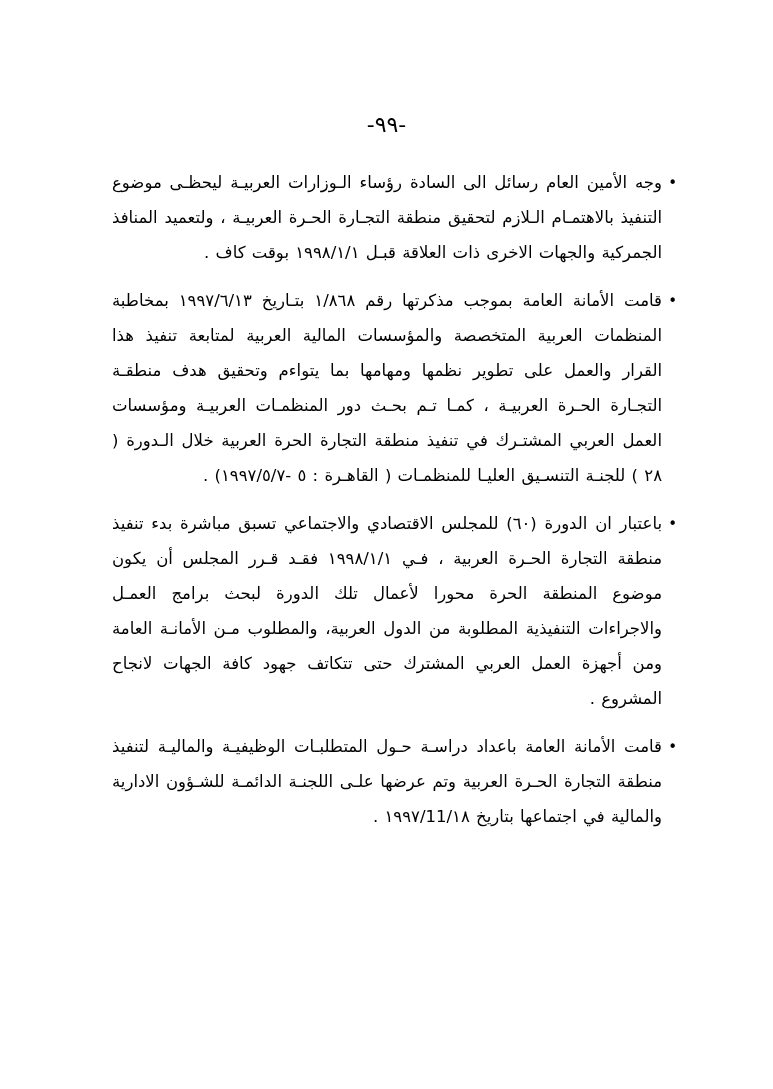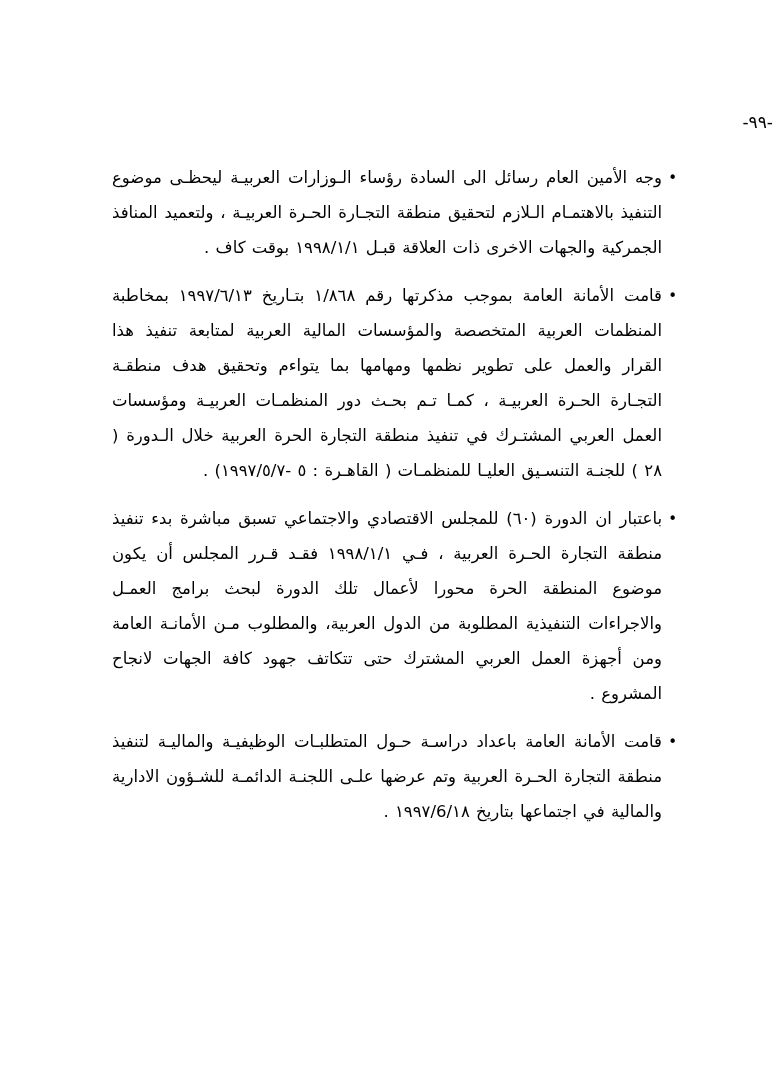--- a/index.html
+++ b/index.html
@@ -16,21 +16,22 @@
     overflow: hidden;
   }
   .page {
     width: 773px;
     height: 1089px;
     box-sizing: border-box;
     padding: 0;
     position: relative;
   }
   .page-number {
-    font-size: 17px;
+    text-align: center;
+    font-size: 22px;
     letter-spacing: 1px;
     margin-top: 112px;
     font-family: "DejaVu Sans", sans-serif;
   }
   .content {
     margin-top: 28px;
     padding-right: 96px;
     padding-left: 96px;
     direction: rtl;
   }
@@ -78,17 +79,17 @@
       <span class="bullet-text">قامت الأمانة العامة بموجب مذكرتها رقم ١/٨٦٨ بتـاريخ ١٩٩٧/٦/١٣ بمخاطبة المنظمات العربية المتخصصة والمؤسسات المالية العربية لمتابعة تنفيذ هذا القرار والعمل على تطوير نظمها ومهامها بما يتواءم وتحقيق هدف منطقـة التجـارة الحـرة العربيـة ، كمـا تـم بحـث دور المنظمـات العربيـة ومؤسسات العمل العربي المشتـرك في تنفيذ منطقة التجارة الحرة العربية خلال الـدورة ( ٢٨ ) للجنـة التنسـيق العليـا للمنظمـات ( القاهـرة : ٥ -١٩٩٧/٥/٧) .</span>
     </div>
 
     <div class="bullet-item">
       <span class="bullet-mark">•</span>
       <span class="bullet-text">باعتبار ان الدورة (٦٠) للمجلس الاقتصادي والاجتماعي تسبق مباشرة بدء تنفيذ منطقة التجارة الحـرة العربية ، فـي ١٩٩٨/١/١ فقـد قـرر المجلس أن يكون موضوع المنطقة الحرة محورا لأعمال تلك الدورة لبحث برامج العمـل والاجراءات التنفيذية المطلوبة من الدول العربية، والمطلوب مـن الأمانـة العامة ومن أجهزة العمل العربي المشترك حتى تتكاتف جهود كافة الجهات لانجاح المشروع .</span>
     </div>
 
     <div class="bullet-item">
       <span class="bullet-mark">•</span>
-      <span class="bullet-text">قامت الأمانة العامة باعداد دراسـة حـول المتطلبـات الوظيفيـة والماليـة لتنفيذ منطقة التجارة الحـرة العربية وتم عرضها علـى اللجنـة الدائمـة للشـؤون الادارية والمالية في اجتماعها بتاريخ ١٩٩٧/6/١٨ .</span>
+      <span class="bullet-text">قامت الأمانة العامة باعداد دراسـة حـول المتطلبـات الوظيفيـة والماليـة لتنفيذ منطقة التجارة الحـرة العربية وتم عرضها علـى اللجنـة الدائمـة للشـؤون الادارية والمالية في اجتماعها بتاريخ ١٩٩٧/11/١٨ .</span>
     </div>
 
   </div>
 </div>
 
 </body></html>

